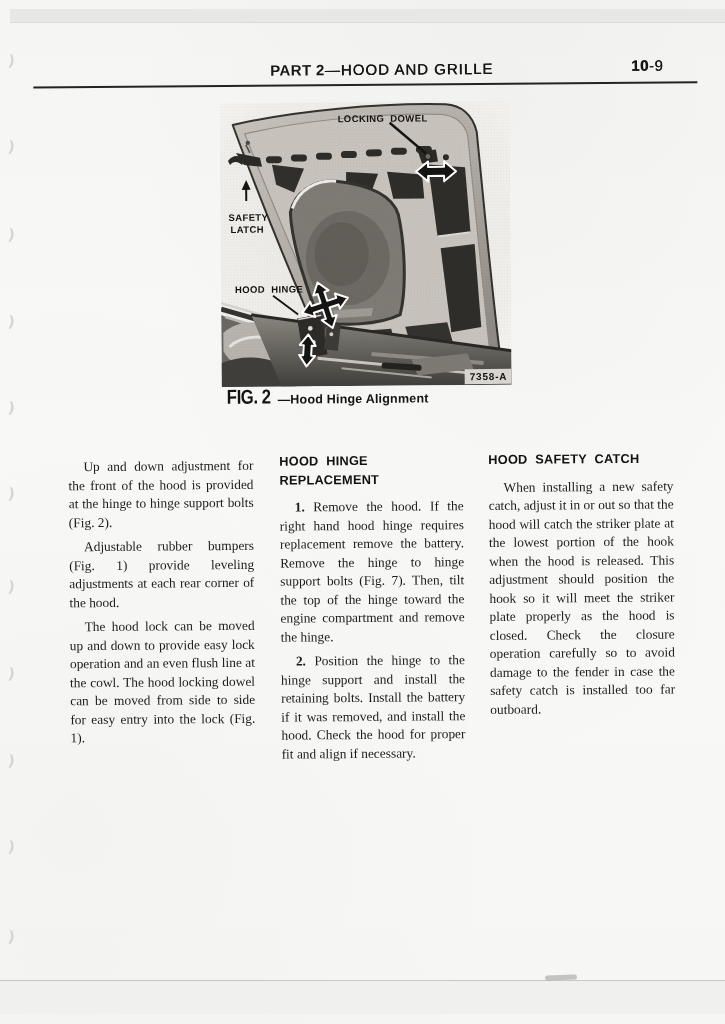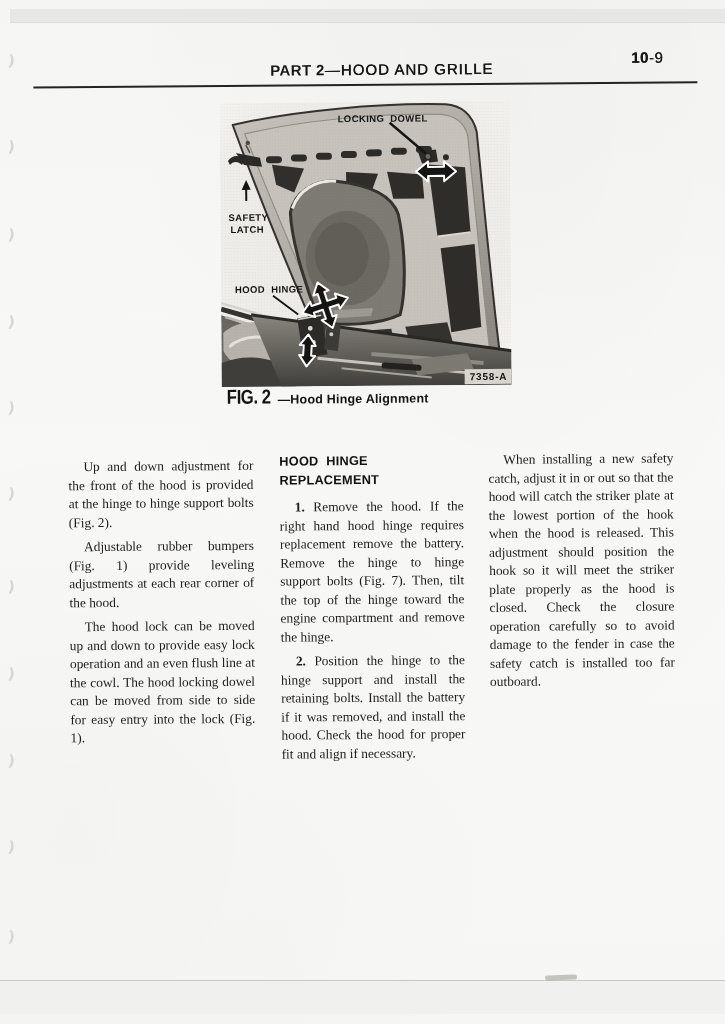--- a/index.html
+++ b/index.html
@@ -18,21 +18,21 @@
   .smudge{position:absolute;left:545px;top:975px;width:32px;height:5px;
     background:#8f8f8b;border-radius:3px;opacity:.5;transform:rotate(-2deg);}
   .bmark{position:absolute;left:8px;color:#d5d5d1;font:600 15px "DejaVu Sans",sans-serif;
     transform:rotate(6deg);user-select:none;}
   .content{position:absolute;inset:0;transform:rotate(-0.45deg);transform-origin:360px 420px;}
 
   .header{position:absolute;top:61px;left:0;width:100%;text-align:center;
     font-size:15px;color:#161615;}
   .header .part-bold{font-weight:700;letter-spacing:.4px;margin-left:44px;}
   .header .part-rest{font-weight:400;letter-spacing:1px;text-shadow:.45px 0 0 currentColor;}
-  .page-num{position:absolute;top:51px;left:634px;font-size:15px;color:#161615;
+  .page-num{position:absolute;top:59px;left:634px;font-size:15px;color:#161615;
     letter-spacing:.5px;text-shadow:.3px 0 0 currentColor;}
   .page-num .pn-bold{font-weight:800;}
   .header-rule{position:absolute;top:84px;left:36px;width:664px;height:2px;background:#232322;}
 
   .figure{position:absolute;left:222px;top:102px;width:290px;height:284px;}
   .figure svg{position:absolute;inset:0;}
   .halftone{position:absolute;inset:0;pointer-events:none;
     background-image:radial-gradient(rgba(40,40,38,.055) .8px,rgba(0,0,0,0) .9px);
     background-size:3px 3px;}
   .caption{position:absolute;left:227px;top:386px;display:flex;align-items:baseline;color:#131312;}
@@ -214,16 +214,17 @@
     <p>The hood lock can be moved up and down to provide easy lock operation and an even flush line at the cowl. The hood locking dowel can be moved from side to side for easy entry into the lock (Fig. 1).</p>
   </section>
 
   <section class="col col-mid">
     <h3>HOOD HINGE REPLACEMENT</h3>
     <p class="step"><b class="step-num">1.</b> <span>Remove the hood. If the right hand hood hinge requires replacement remove the battery. Remove the hinge to hinge support bolts (Fig. 7). Then, tilt the top of the hinge toward the engine compartment and remove the hinge.</span></p>
     <p class="step"><b class="step-num">2.</b> <span>Position the hinge to the hinge support and install the retaining bolts. Install the battery if it was removed, and install the hood. Check the hood for proper fit and align if necessary.</span></p>
   </section>
 
   <section class="col col-right">
+    <h3>HOOD SAFETY CATCH</h3>
     <p>When installing a new safety catch, adjust it in or out so that the hood will catch the striker plate at the lowest portion of the hook when the hood is released. This adjustment should position the hook so it will meet the striker plate properly as the hood is closed. Check the closure operation carefully so to avoid damage to the fender in case the safety catch is installed too far outboard.</p>
   </section>
 
 </div>
 
 </body></html>

